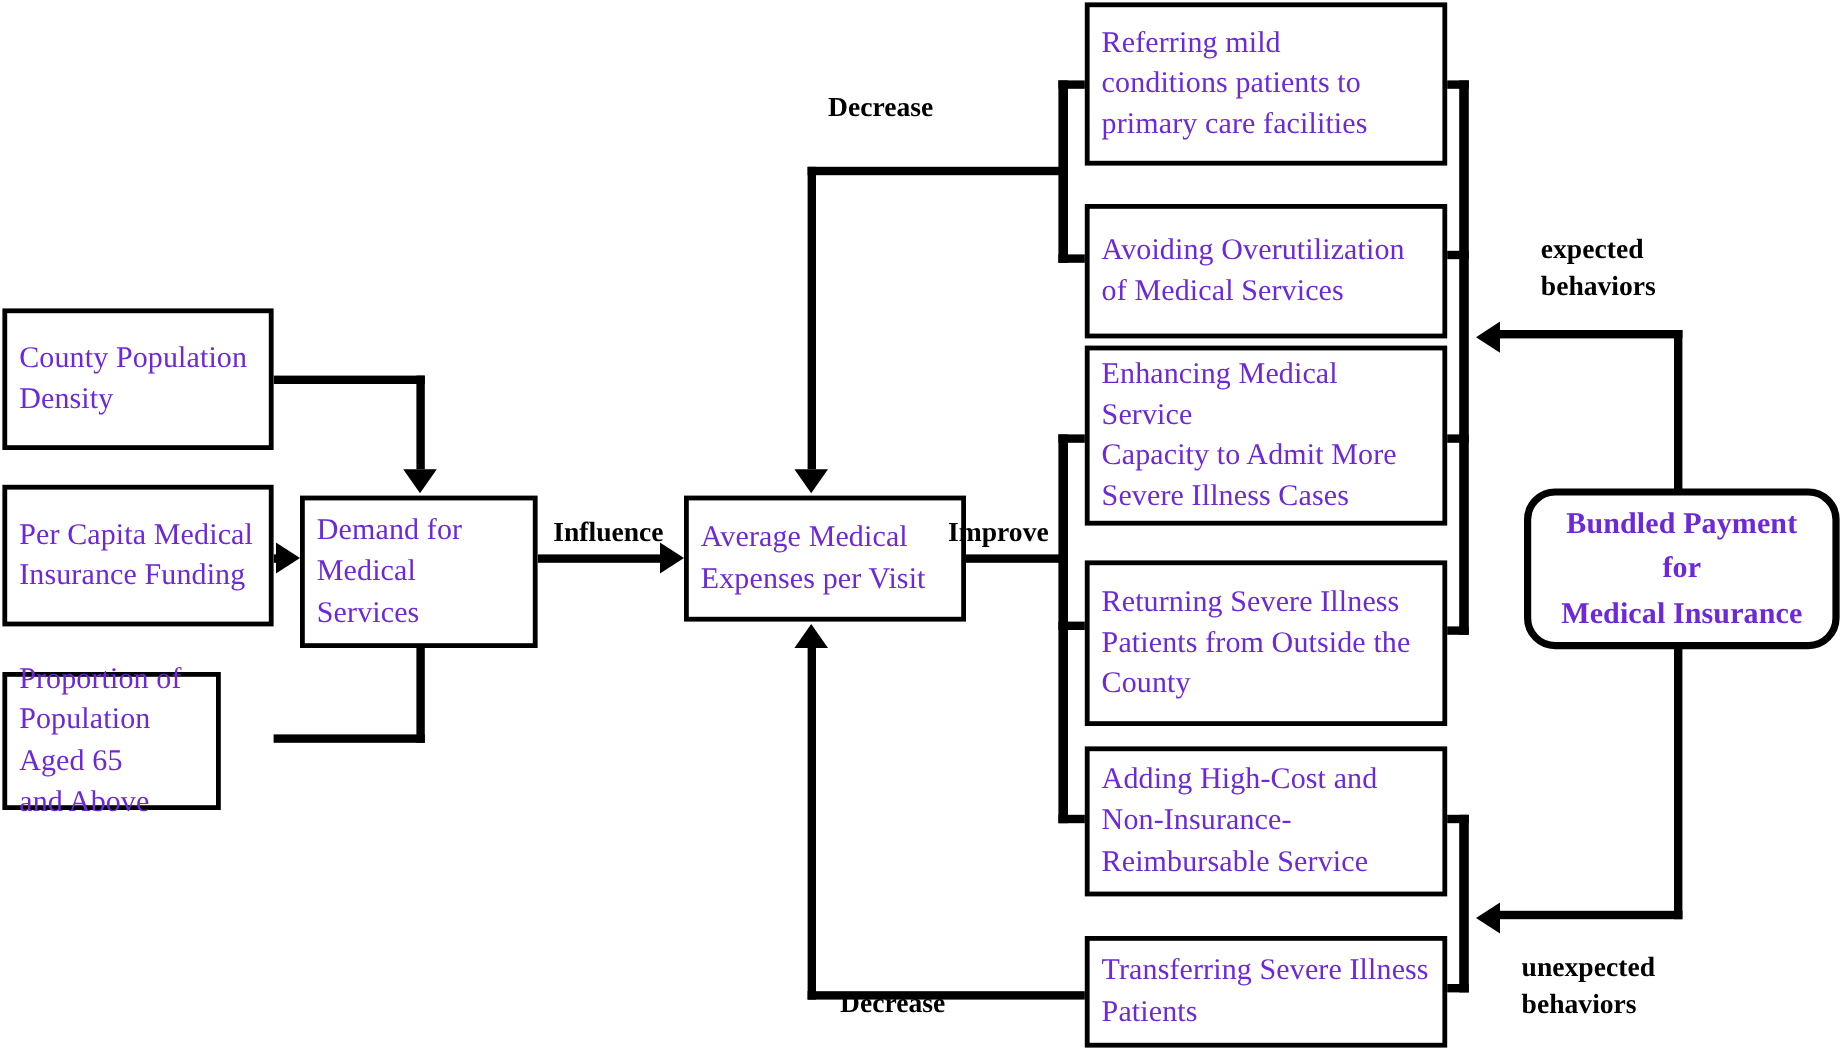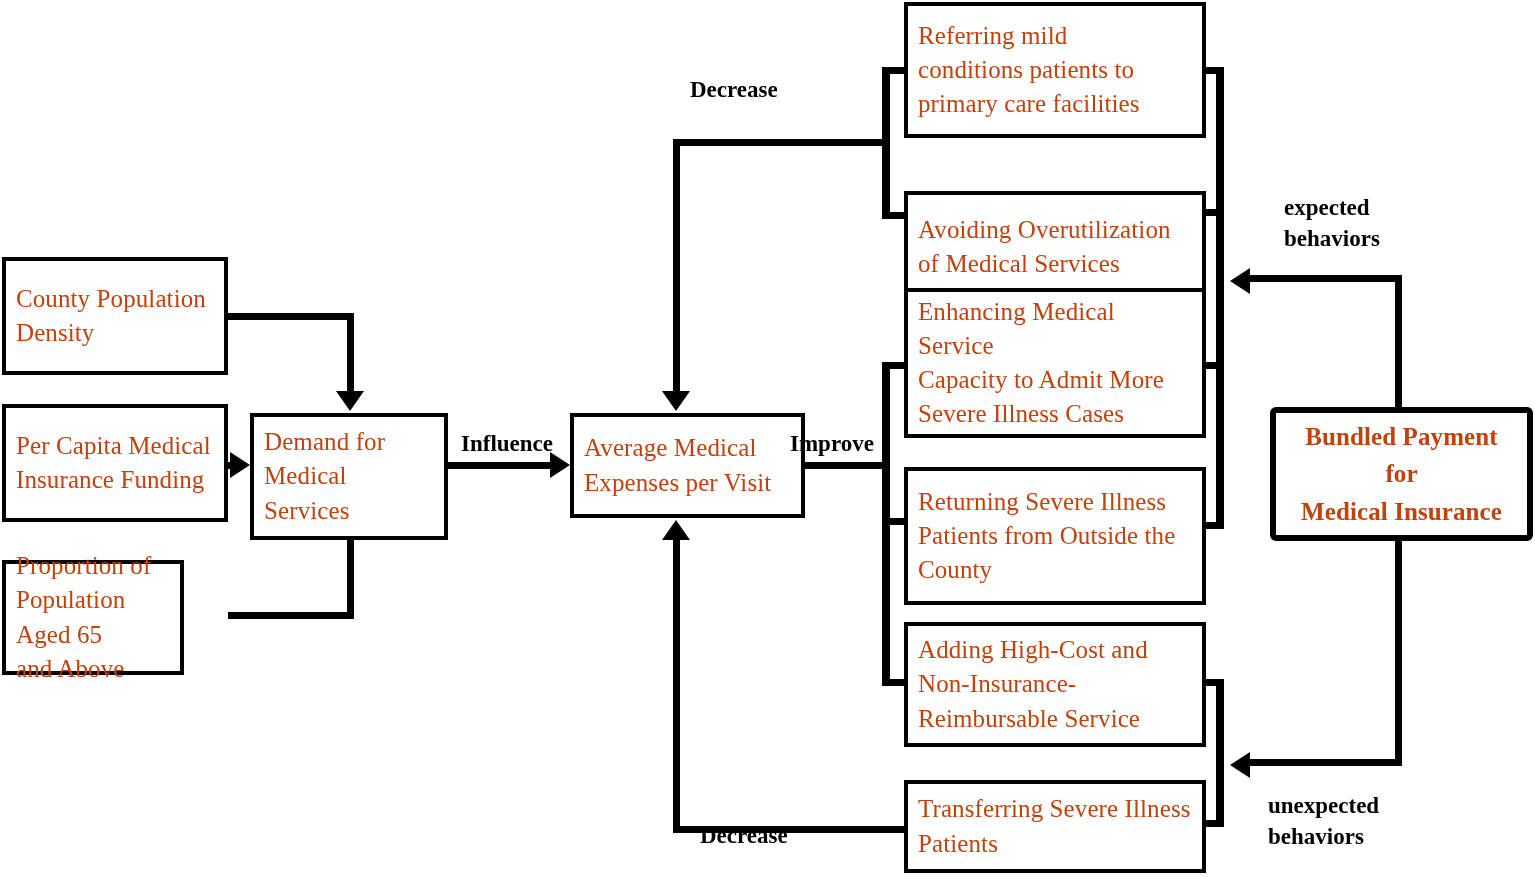--- a/index.html
+++ b/index.html
@@ -18,26 +18,26 @@
     display:flex;
     align-items:center;
     z-index:4;
   }
   .box .txt{
     display:block;
     width:100%;
     padding:0 10px;
     font-size:25px;
     line-height:1.37;
-    color:#c2410c;
+    color:#6d28d9;
     white-space:pre-line;
     letter-spacing:.1px;
   }
   .box.rounded{
-    border-radius:6px;
+    border-radius:26px;
     border-width:6px;
   }
   .box.rounded .txt{
     font-weight:bold;
     font-size:25px;
     line-height:1.5;
   }
   .lbl{
     position:absolute;
     font-weight:bold;
@@ -108,21 +108,21 @@
     <span class="txt">Average Medical
 Expenses per Visit</span>
   </div>
 
   <div class="box" style="left:904px;top:2px;width:302px;height:136px;">
     <span class="txt">Referring mild
 conditions patients to
 primary care facilities</span>
   </div>
 
-  <div class="box" style="left:904px;top:170px;width:302px;height:112px;margin-top:21px;">
+  <div class="box" style="left:904px;top:170px;width:302px;height:112px;">
     <span class="txt">Avoiding Overutilization
 of Medical Services</span>
   </div>
 
   <div class="box" style="left:904px;top:288px;width:302px;height:150px;">
     <span class="txt">Enhancing Medical Service
 Capacity to Admit More
 Severe  Illness Cases</span>
   </div>
 

